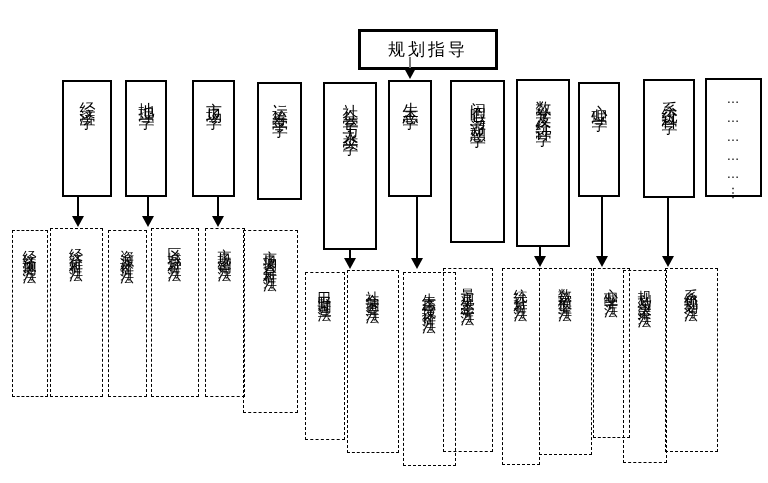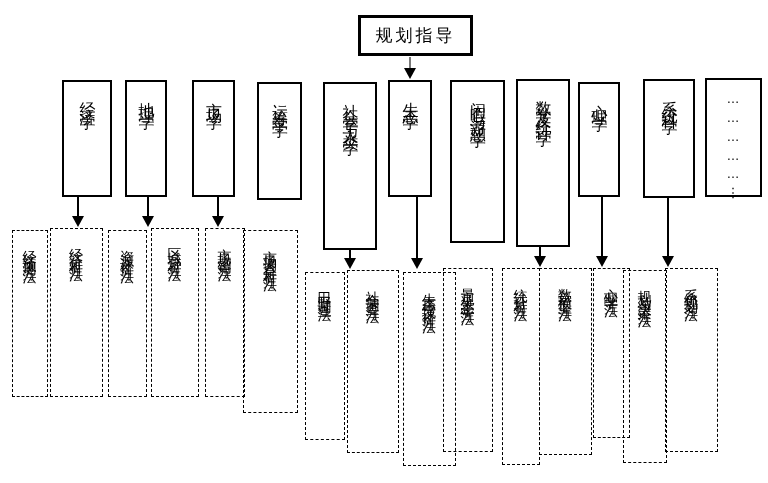--- a/index.html
+++ b/index.html
@@ -38,21 +38,21 @@
   .dots-col{
     display:flex;flex-direction:column;align-items:center;
     padding-top:10px;font-size:13px;line-height:1.45;letter-spacing:1px;
   }
 </style>
 </head>
 <body>
 
 <div id="canvas">
 
-  <div class="title-box" style="left:358px;top:15px;width:115px;height:41px;text-align:center;">
+  <div class="title-box" style="left:358px;top:29px;width:140px;height:41px;text-align:center;">
     <span>规划指导</span>
   </div>
 
   <div class="stem gray" style="left:409px;top:57px;height:13px;"></div>
   <div class="head" style="left:404px;top:68px;"></div>
 
   <div class="solid-box" style="left:62px;top:80px;width:50px;height:117px;">
     <span class="vtext">经济学</span>
   </div>
   <div class="solid-box" style="left:125px;top:80px;width:42px;height:117px;">

